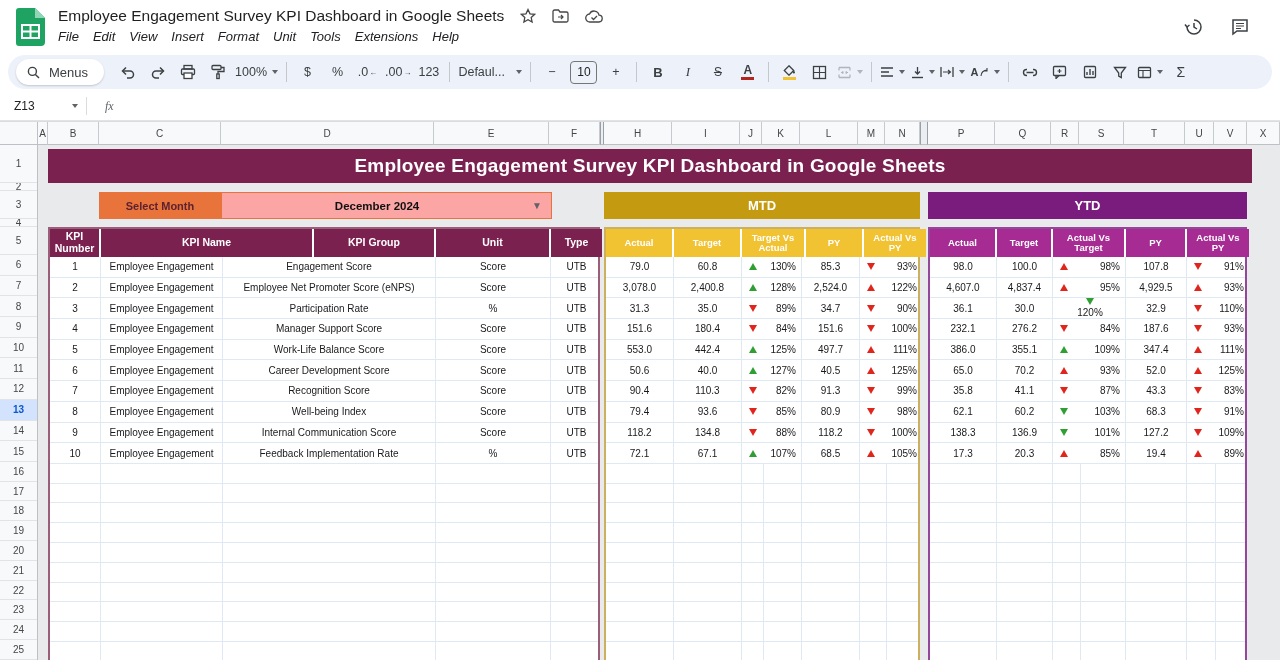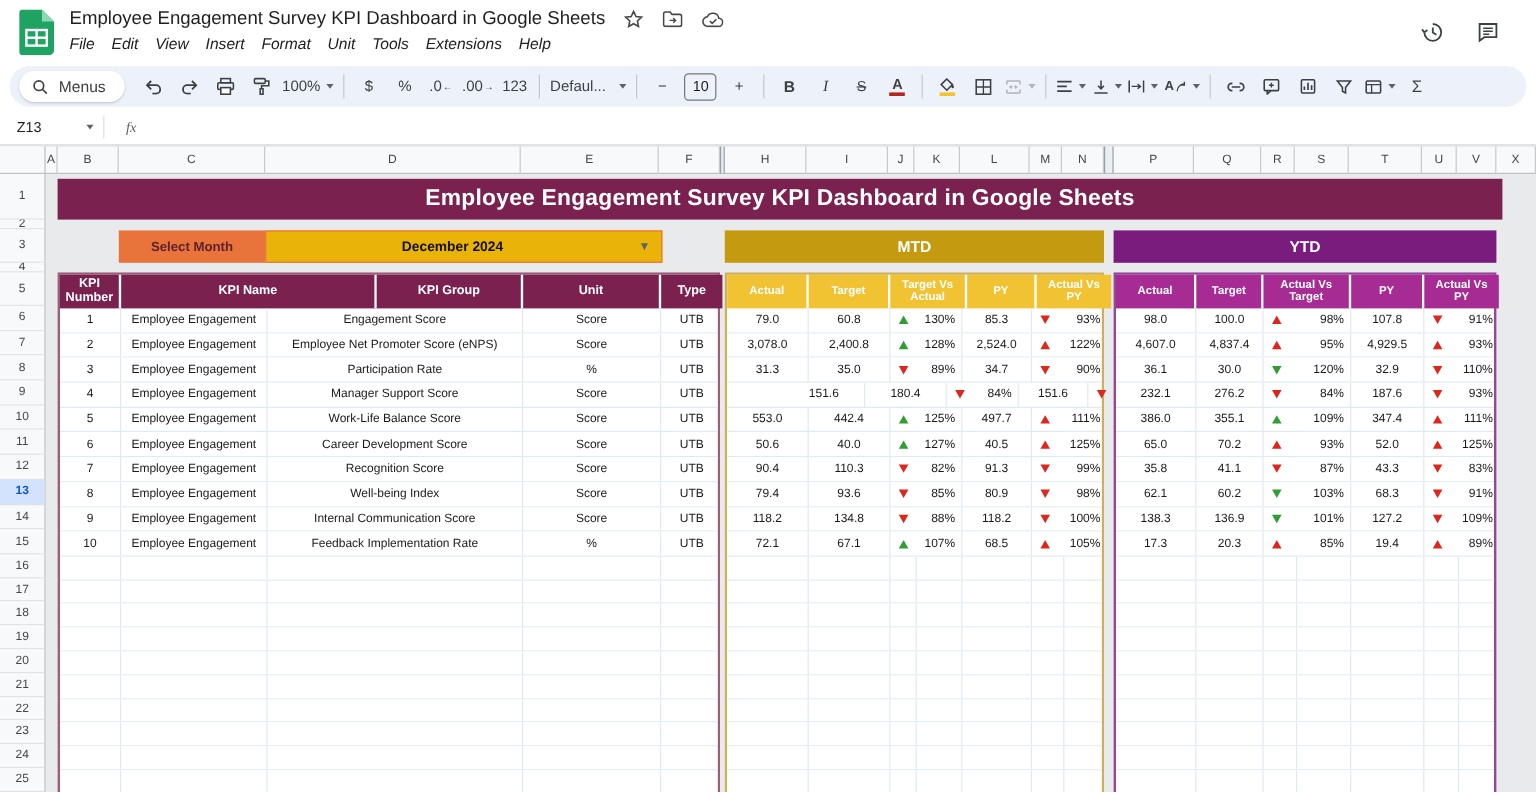--- a/index.html
+++ b/index.html
@@ -45,21 +45,21 @@
   .colh.gap{background:#eceff1;border-left:1px solid #9aa0a6;border-right:1px solid #9aa0a6;}
 
   
   .sheet{position:relative;height:516px;background:#e9eaec;overflow:hidden;}
   .gutter{position:absolute;left:0;top:0;width:38px;background:#f8f9fa;border-right:1px solid #bdc1c6;box-sizing:border-box;height:100%;}
   .rowh{display:flex;align-items:center;justify-content:center;font-size:10px;color:#444746;border-bottom:1px solid #e1e3e6;box-sizing:border-box;overflow:hidden;}
   .rowh.sel{background:#d3e3fd;color:#0b57d0;font-weight:bold;}
 
   .banner{position:absolute;left:48px;top:4px;width:1204px;height:34px;background:var(--theme-maroon,#7b2150);color:#fff;font-weight:bold;font-size:19px;display:flex;align-items:center;justify-content:center;letter-spacing:.2px;}
   .sel-month{position:absolute;left:99px;top:47px;width:122px;height:27px;background:var(--orange,#e8743b);color:#5e2130;font-weight:bold;font-size:11px;display:flex;align-items:center;justify-content:center;box-sizing:border-box;}
-  .month-dd{position:absolute;left:221px;top:47px;width:331px;height:27px;background:#eab308;border:1.5px solid var(--orange,#e8743b);box-sizing:border-box;display:flex;align-items:center;font-size:11.5px;font-weight:bold;color:#111;}
+  .month-dd{position:absolute;left:221px;top:47px;width:331px;height:27px;background:#fca5a5;border:1.5px solid var(--orange,#e8743b);box-sizing:border-box;display:flex;align-items:center;font-size:11.5px;font-weight:bold;color:#111;}
   .month-dd .val{flex:1;text-align:center;}
   .month-dd .dd-caret{margin-right:9px;color:#5f6368;font-size:10px;}
   .mtd-banner{position:absolute;left:604px;top:47px;width:316px;height:27px;background:var(--mtd-gold-dark,#c49a10);color:#fff;font-weight:bold;font-size:13px;display:flex;align-items:center;justify-content:center;}
   .ytd-banner{position:absolute;left:928px;top:47px;width:319px;height:27px;background:var(--ytd-purple-dark,#7a1b7e);color:#fff;font-weight:bold;font-size:13px;display:flex;align-items:center;justify-content:center;}
 
   .ktable{position:absolute;top:82px;background:#fff;box-sizing:border-box;}
   .ktable.left{left:48px;width:552px;border:2px solid #9b5e79;}
   .ktable.mtd{left:604px;width:316px;border:2px solid #cdb05e;}
   .ktable.ytd{left:928px;width:319px;border:2px solid #94479a;}
   .thead{display:flex;height:28px;}
@@ -571,21 +571,21 @@
             <div class="tcell trend" style="width: 60px;">
               <span class="tri down r"></span>
               <span>89%</span>
             </div>
             <div class="tcell" style="width: 58px;">34.7</div>
             <div class="tcell trend" style="width: 62px;">
               <span class="tri down r"></span>
               <span>90%</span>
             </div>
           </div>
-          <div class="trow" style="height: 20.7px; padding-left: 47px;">
+          <div class="trow" style="height: 20.7px;">
             <div class="tcell" style="width: 68px;">151.6</div>
             <div class="tcell" style="width: 68px;">180.4</div>
             <div class="tcell trend" style="width: 60px;">
               <span class="tri down r"></span>
               <span>84%</span>
             </div>
             <div class="tcell" style="width: 58px;">151.6</div>
             <div class="tcell trend" style="width: 62px;">
               <span class="tri down r"></span>
               <span>100%</span>
@@ -793,21 +793,21 @@
             </div>
             <div class="tcell" style="width: 61px;">4,929.5</div>
             <div class="tcell trend" style="width: 62px;">
               <span class="tri up r"></span>
               <span>93%</span>
             </div>
           </div>
           <div class="trow" style="height: 20.7px;">
             <div class="tcell" style="width: 67px;">36.1</div>
             <div class="tcell" style="width: 56px;">30.0</div>
-            <div class="tcell trend" style="width: 73px;">
+            <div class="tcell trend" style="width: 73px; flex-direction: column;">
               <span class="tri down g"></span>
               <span>120%</span>
             </div>
             <div class="tcell" style="width: 61px;">32.9</div>
             <div class="tcell trend" style="width: 62px;">
               <span class="tri down r"></span>
               <span>110%</span>
             </div>
           </div>
           <div class="trow" style="height: 20.7px;">

